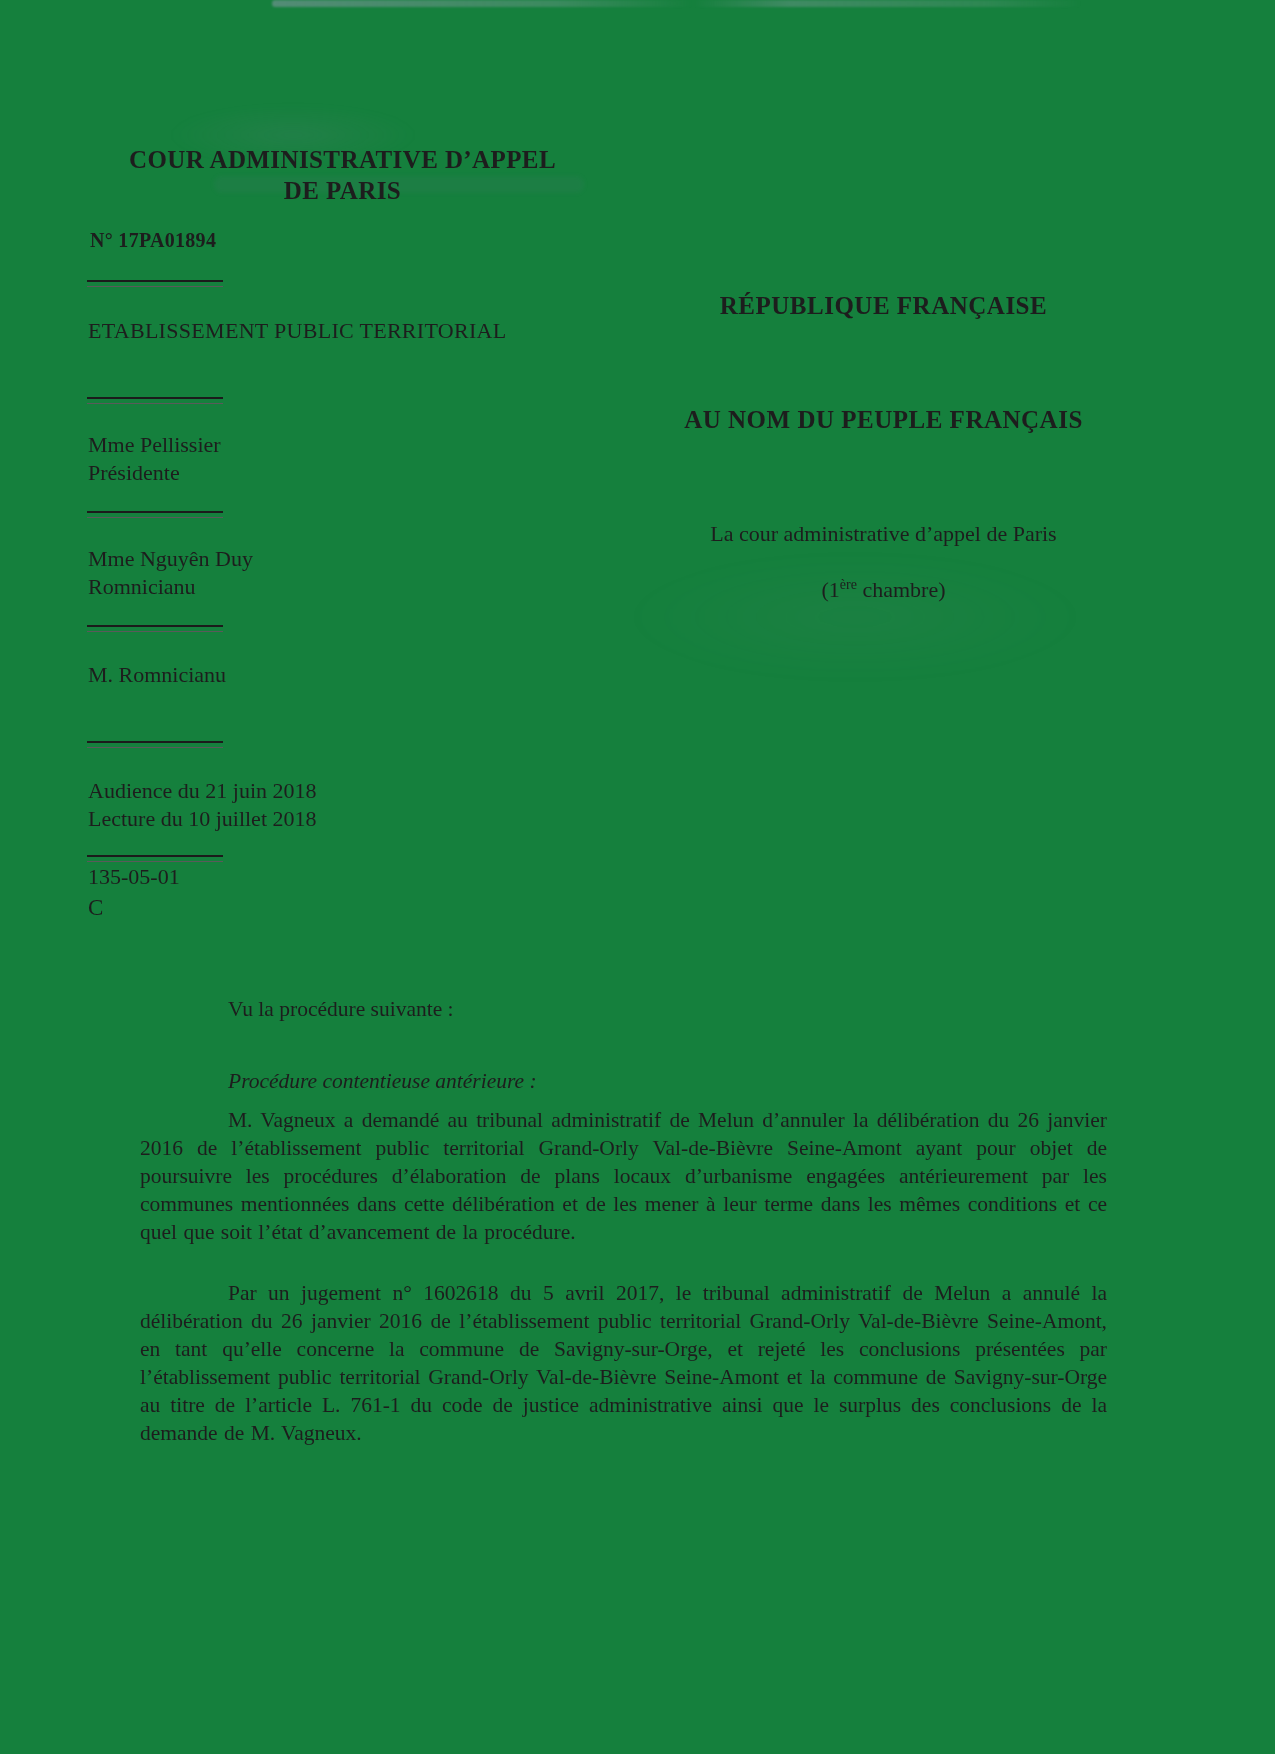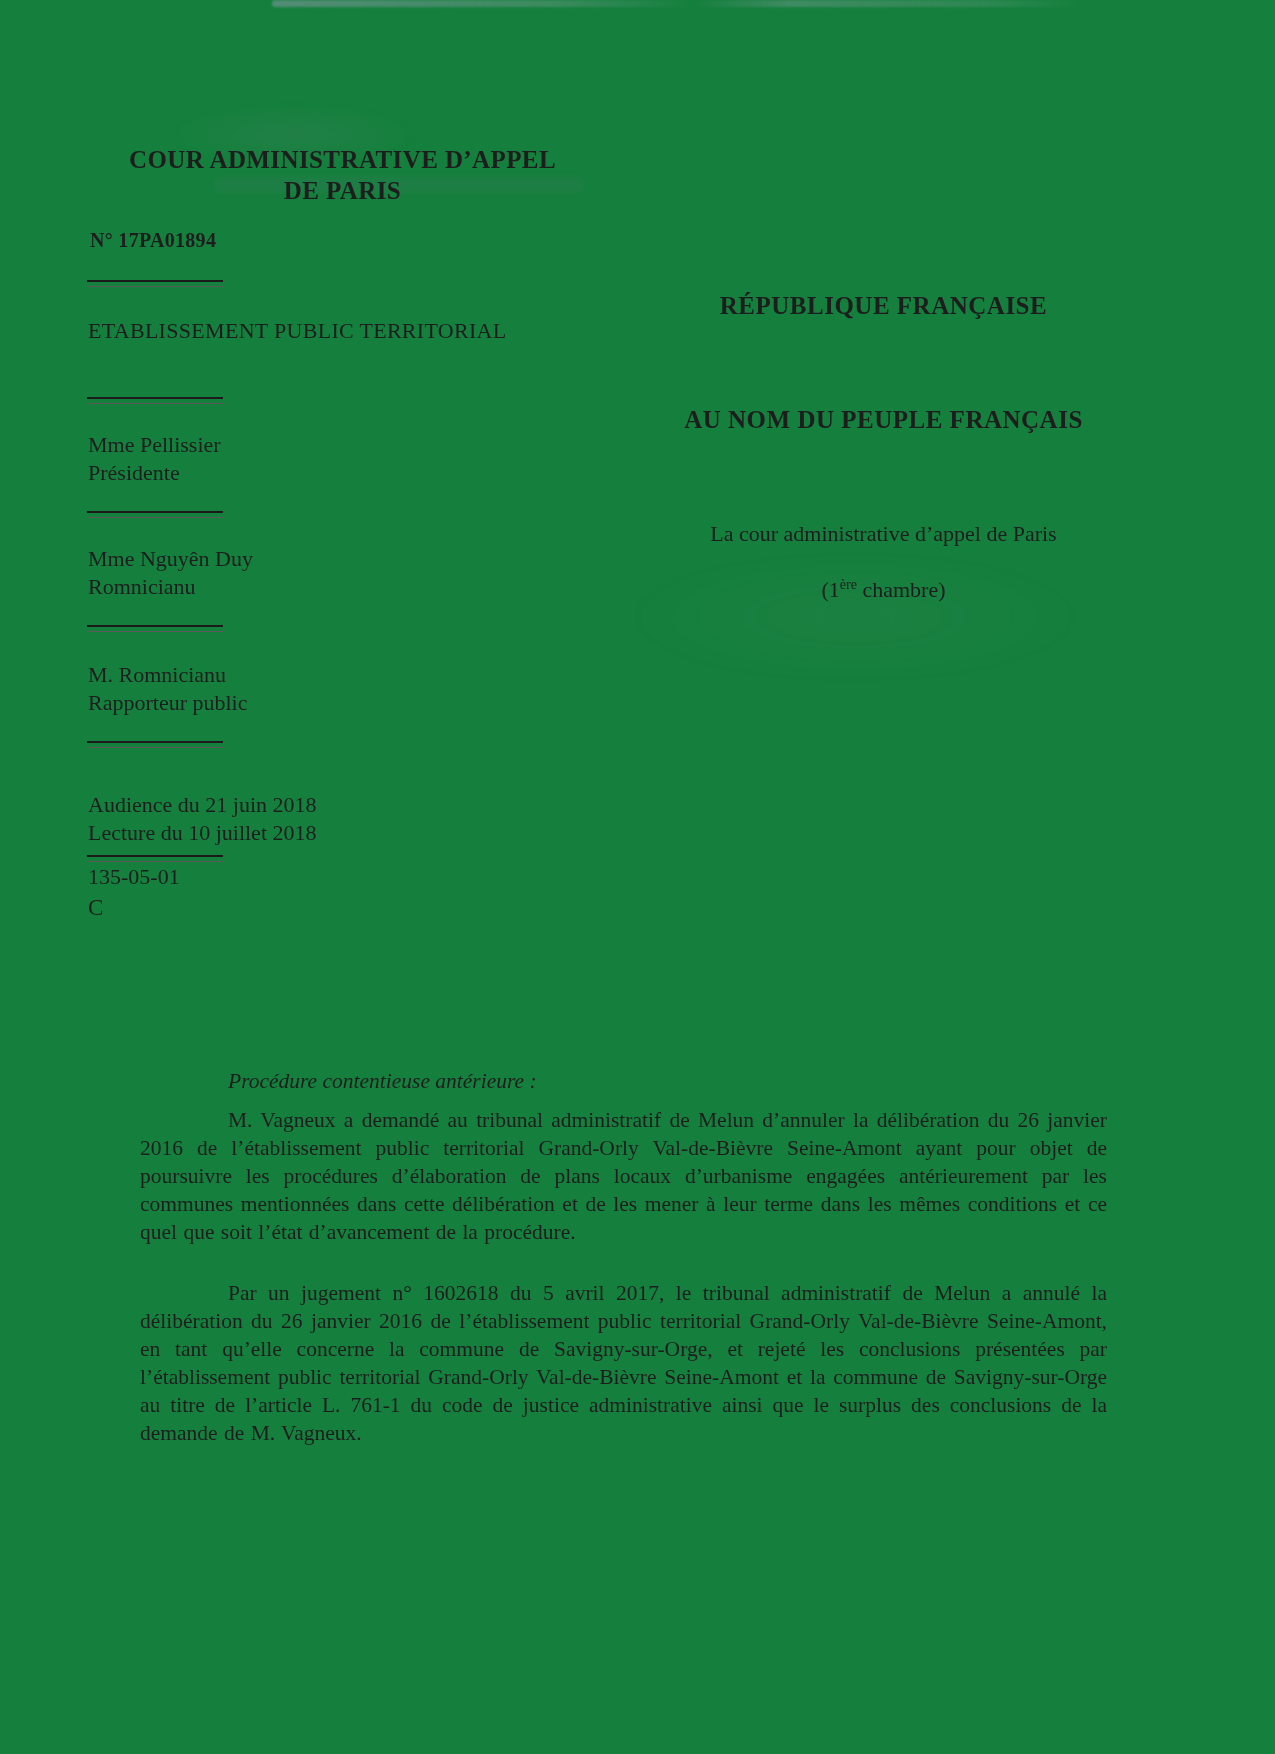--- a/index.html
+++ b/index.html
@@ -65,21 +65,21 @@
   .r6 { top: 855px; }
 
   .party {
     left: 88px; top: 317px; width: 520px;
     font-size: 22px; line-height: 27.5px; letter-spacing: 0.3px;
   }
   .official { left: 88px; width: 420px; font-size: 22px; line-height: 27.5px; }
   .official-1 { top: 431px; }
   .official-2 { top: 545px; }
   .official-3 { top: 661px; }
-  .hearing { left: 88px; top: 777px; width: 420px; font-size: 22px; line-height: 27.5px; margin-top: 14px; }
+  .hearing { left: 88px; top: 777px; width: 420px; font-size: 22px; line-height: 27.5px; }
   .class-code { left: 88px; top: 864px; font-size: 22px; line-height: 26px; }
   .class-letter { left: 88px; top: 895px; font-size: 23px; line-height: 26px; }
 
   .right-col { left: 600px; width: 567px; text-align: center; }
   .republique { top: 292px; font-weight: bold; font-size: 25px; letter-spacing: 0.5px; }
   .au-nom { top: 406px; font-weight: bold; font-size: 25px; letter-spacing: 0.5px; }
   .cour-line { top: 521px; font-size: 22px; }
   .chambre-line { top: 577px; font-size: 22px; }
   .chambre-line sup { font-size: 14px; line-height: 0; }
 
@@ -124,37 +124,37 @@
 
   <div class="abs official official-2">
     <div>Mme Nguyên Duy</div>
     <div>Romnicianu</div>
   </div>
 
   <div class="abs rule r4"></div>
 
   <div class="abs official official-3">
     <div>M. Romnicianu</div>
-    <div>Rapporteur public</div>
   </div>
 
   <div class="abs rule r5"></div>
 
   <div class="abs hearing">
     <div>Audience du 21 juin 2018</div>
     <div>Lecture du 10 juillet 2018</div>
   </div>
 
   <div class="abs rule r6"></div>
 
   <div class="abs class-code">135-05-01</div>
   <div class="abs class-letter">C</div>
 
   <div class="abs right-col republique">RÉPUBLIQUE FRANÇAISE</div>
   <div class="abs right-col au-nom">AU NOM DU PEUPLE FRANÇAIS</div>
   <div class="abs right-col cour-line">La cour administrative d’appel de Paris</div>
   <div class="abs right-col chambre-line"><span>(1</span><sup>ère</sup><span> chambre)</span></div>
 
+  <div class="abs body-text intro">Vu la procédure suivante :</div>
   <div class="abs body-text section-heading">Procédure contentieuse antérieure :</div>
   <div class="abs body-text para para-1">M. Vagneux a demandé au tribunal administratif de Melun d’annuler la délibération du 26 janvier 2016 de l’établissement public territorial Grand-Orly Val-de-Bièvre Seine-Amont ayant pour objet de poursuivre les procédures d’élaboration de plans locaux d’urbanisme engagées antérieurement par les communes mentionnées dans cette délibération et de les mener à leur terme dans les mêmes conditions et ce quel que soit l’état d’avancement de la procédure.</div>
   <div class="abs body-text para para-2">Par un jugement n° 1602618 du 5 avril 2017, le tribunal administratif de Melun a annulé la délibération du 26 janvier 2016 de l’établissement public territorial Grand-Orly Val-de-Bièvre Seine-Amont, en tant qu’elle concerne la commune de Savigny-sur-Orge, et rejeté les conclusions présentées par l’établissement public territorial Grand-Orly Val-de-Bièvre Seine-Amont et la commune de Savigny-sur-Orge au titre de l’article L. 761-1 du code de justice administrative ainsi que le surplus des conclusions de la demande de M. Vagneux.</div>
 
 </div>
 
 </body></html>

